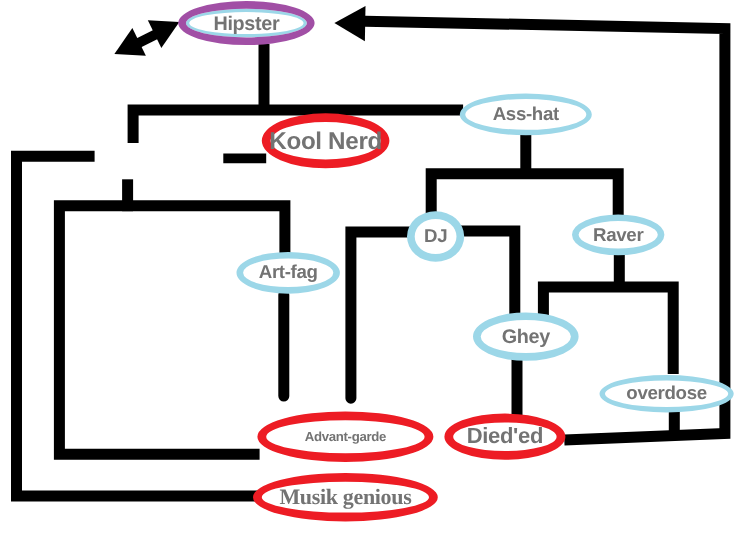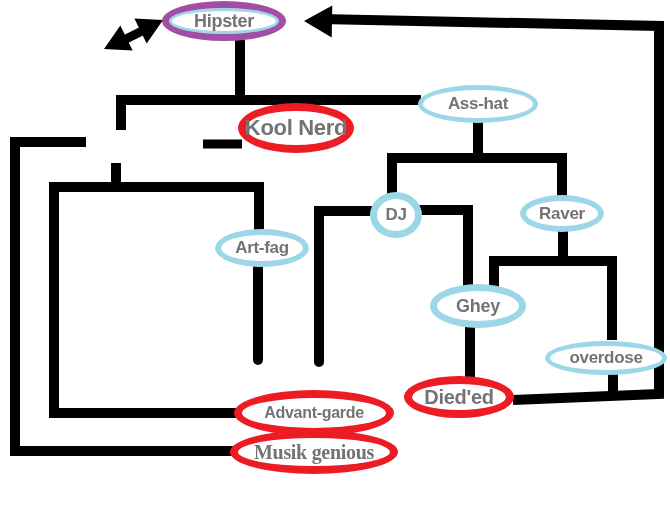--- a/index.html
+++ b/index.html
@@ -77,21 +77,21 @@
   </div>
 
   <div class="node ring-blue" style="left:545px;top:341px;width:122px;height:34px;border-width:5px;font-size:17px;">
     <span>overdose</span>
   </div>
 
   <div class="node ring-blue" style="left:430px;top:284px;width:96px;height:44px;border-width:7px;font-size:18px;">
     <span>Ghey</span>
   </div>
 
-  <div class="node ring-red" style="left:234px;top:390px;width:160px;height:46px;border-width:8px;font-size:16px;">
+  <div class="node ring-red" style="left:234px;top:374px;width:160px;height:46px;border-width:8px;font-size:12px;">
     <span>Advant-garde</span>
   </div>
 
   <div class="node ring-red" style="left:404px;top:376px;width:110px;height:42px;border-width:8px;font-size:20px;">
     <span>Died'ed</span>
   </div>
 
   <div class="node ring-red" style="left:230px;top:430px;width:168px;height:44px;border-width:8px;font-size:20px;font-family:Liberation Serif, serif;">
     <span>Musik genious</span>
   </div>

